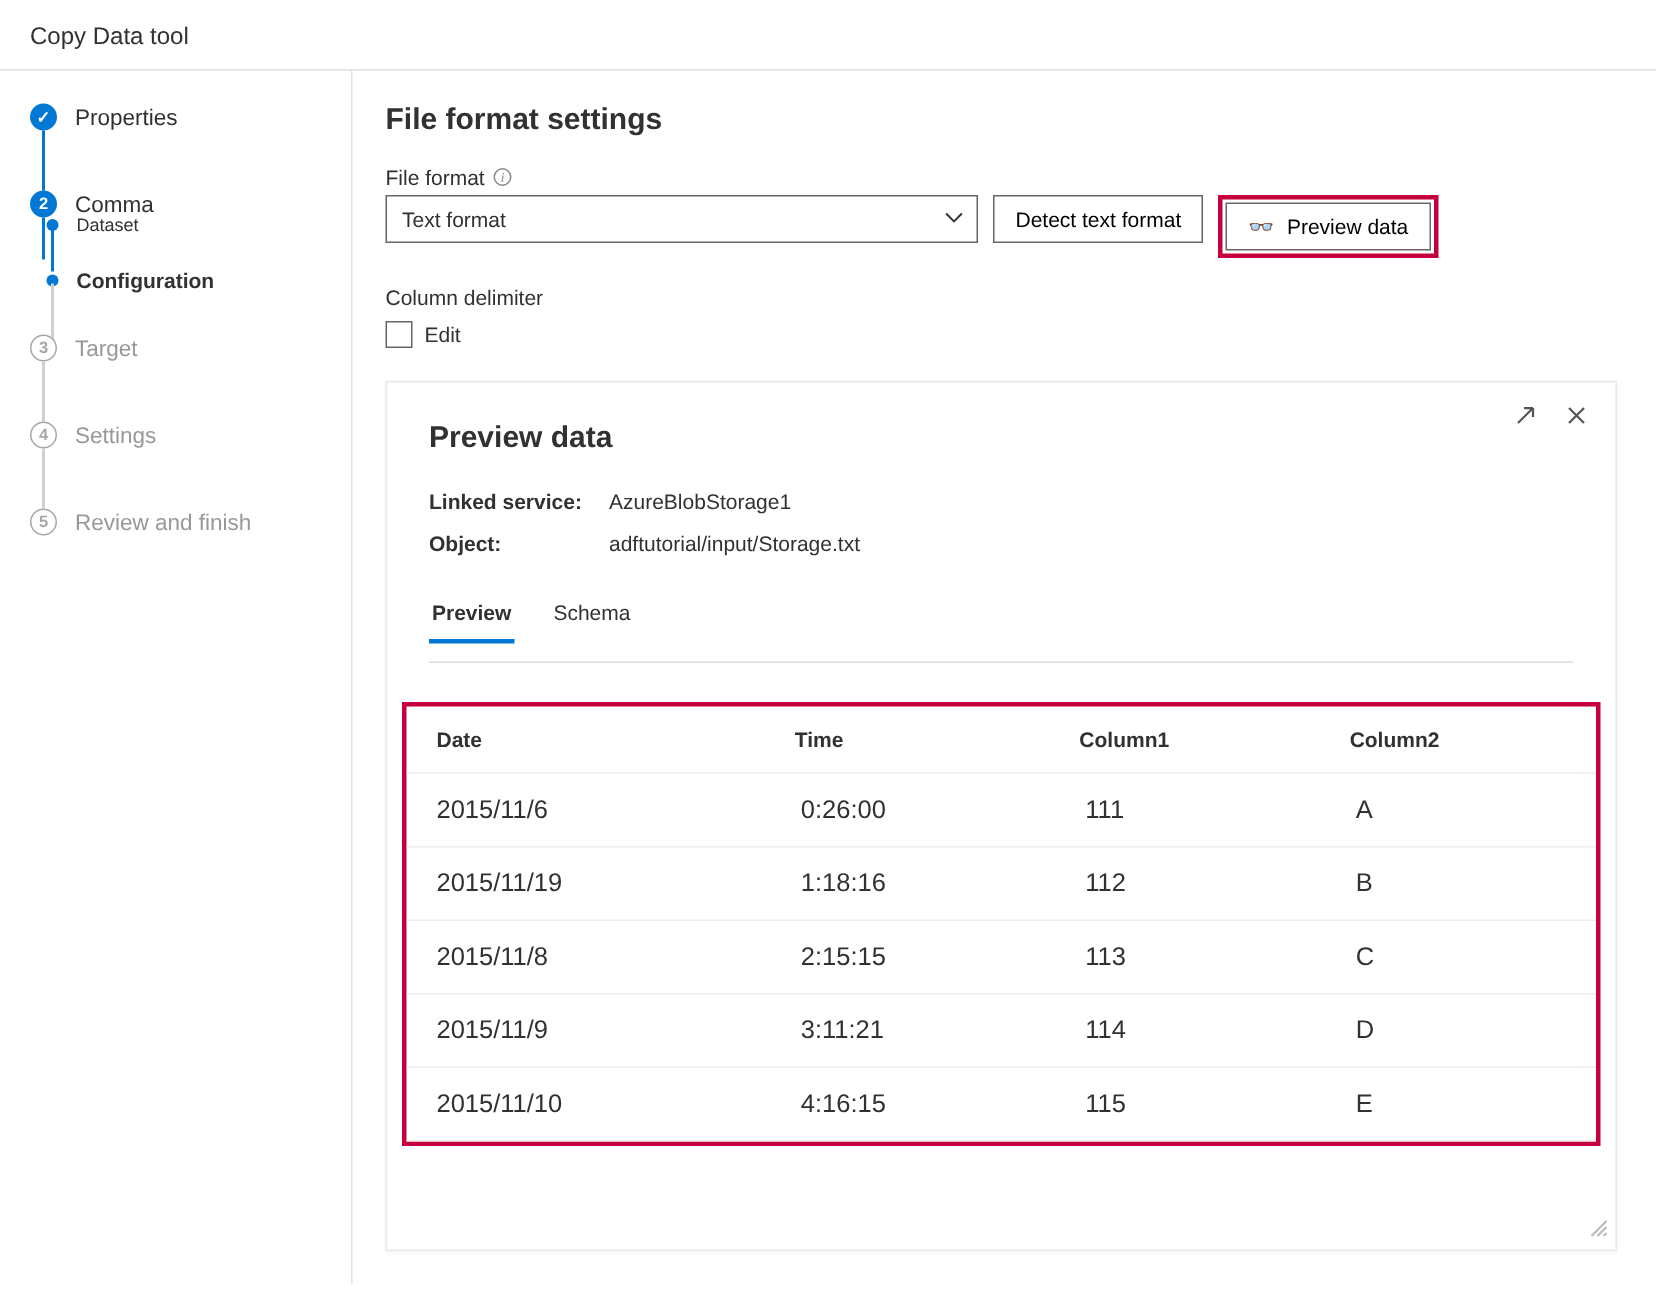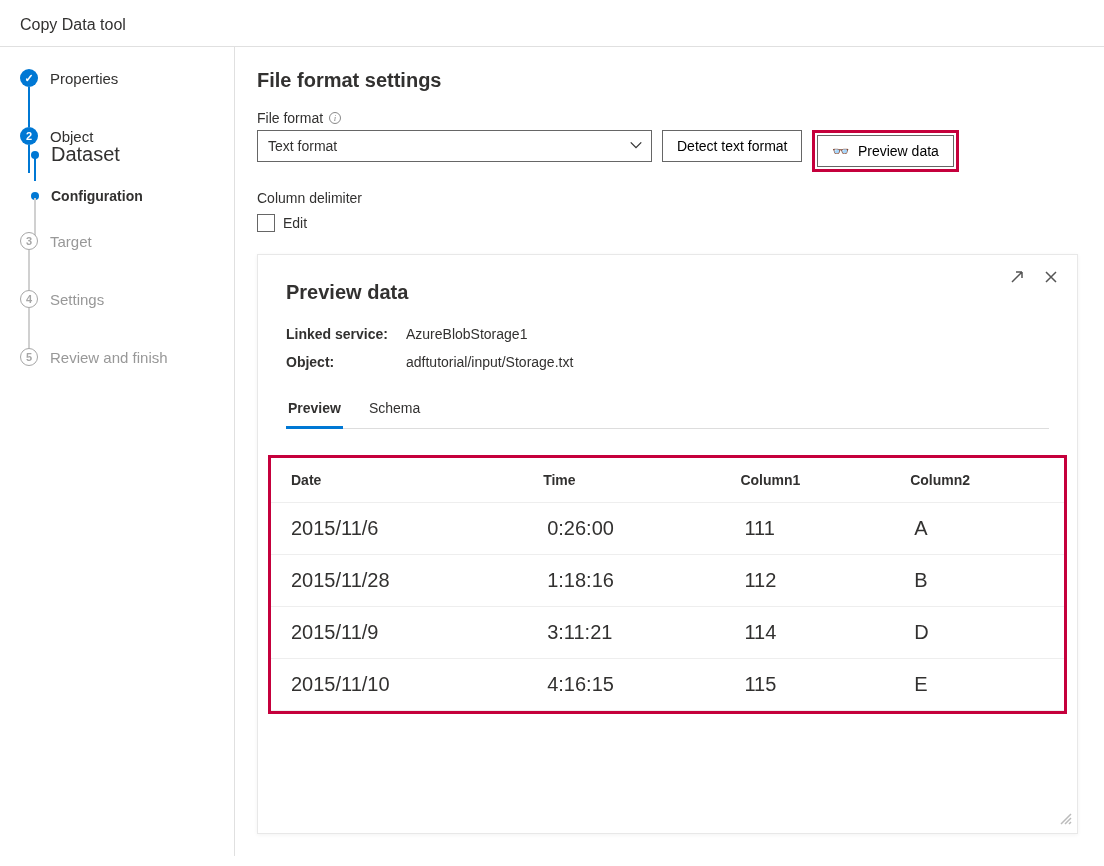--- a/index.html
+++ b/index.html
@@ -47,28 +47,28 @@
   .checkbox { width:18px; height:18px; border:1px solid #666; }
 
   
   .panel { margin-top: 22px; border:1px solid #e8e8e8; padding: 26px 0 0 0; position: relative; background:#fff; box-shadow:0 1px 4px rgba(0,0,0,0.05); min-height: 580px;}
   .panel-actions { position:absolute; top:14px; right:18px; display:flex; gap:18px; }
   .panel-actions span { cursor:pointer; color:#555; }
   .panel-inner { padding: 0 28px; }
   .panel-title { font-size: 20px; font-weight:600; margin-bottom: 22px; }
   .meta-row { display:flex; margin-bottom:12px; font-size:14px;}
   .meta-row .k { width:120px; font-weight:600; }
-  .tabs { display:flex; gap:24px; margin-top: 24px; border-bottom:1px solid #ddd; padding:0 0 0 0;}
+  .tabs { display:flex; gap:24px; margin-top: 24px; border-bottom:1px solid #ddd; padding:0 0 13px 0;}
   .tab { padding: 6px 2px 10px; font-size:14px; cursor:pointer; }
   .tab.active { font-weight:600; border-bottom: 3px solid #0078d4; margin-bottom:-1px;}
 
   .table-wrap { border: 3px solid #c5003c; margin: 26px 10px 0 10px; }
   .table { width:100%; border-collapse: collapse; }
   .table th { text-align:left; font-weight:600; padding: 14px 16px; border-bottom:1px solid #eee; font-size:14px;}
-  .table td { padding: 14px 20px; border-bottom:1px solid #eee; font-size:20px;}
+  .table td { padding: 14px 20px; border-bottom:1px solid #eee; font-size:17px;}
   .table th:first-child, .table td:first-child { padding-left: 20px; }
 
   .resize { position:absolute; right:4px; bottom:4px; color:#bbb; font-size:14px; transform: rotate(0deg); cursor: nwse-resize;}
 
   .chev svg, .panel-actions svg { display:block; }
 </style>
 </head>
 <body>
 
 <div class="header">
@@ -80,29 +80,29 @@
   <div class="sidebar">
 
     <div class="step">
       <div class="step-icon done">✓</div>
       <div class="step-label">Properties</div>
       <div class="line"></div>
     </div>
 
     <div class="step" style="margin-bottom:12px;">
       <div class="step-icon active">2</div>
-      <div class="step-label">Object</div>
+      <div class="step-label">Comma</div>
       <div class="line short" style="top:-38px; height:38px;"></div>
       <div class="line" style="top:18px; height:28px;"></div>
     </div>
 
     <div class="sub-steps">
       <div class="sub-step">
         <div class="sub-icon"></div>
-        <div class="step-label" style="font-size:20px;">Dataset</div>
+        <div class="step-label" style="font-size:12px;">Dataset</div>
         <div class="line" style="left:8px; top:10px; height:28px;"></div>
       </div>
       <div class="sub-step">
         <div class="sub-icon"></div>
         <div class="step-label bold" style="font-size:14px;">Configuration</div>
         <div class="line grey" style="left:8px; top:10px; height:44px;"></div>
       </div>
     </div>
 
     <div class="step">
@@ -199,24 +199,30 @@
             </tr>
           </thead>
           <tbody>
             <tr>
               <td>2015/11/6</td>
               <td>0:26:00</td>
               <td>111</td>
               <td>A</td>
             </tr>
             <tr>
-              <td>2015/11/28</td>
+              <td>2015/11/19</td>
               <td>1:18:16</td>
               <td>112</td>
               <td>B</td>
+            </tr>
+            <tr>
+              <td>2015/11/8</td>
+              <td>2:15:15</td>
+              <td>113</td>
+              <td>C</td>
             </tr>
             <tr>
               <td>2015/11/9</td>
               <td>3:11:21</td>
               <td>114</td>
               <td>D</td>
             </tr>
             <tr>
               <td>2015/11/10</td>
               <td>4:16:15</td>

